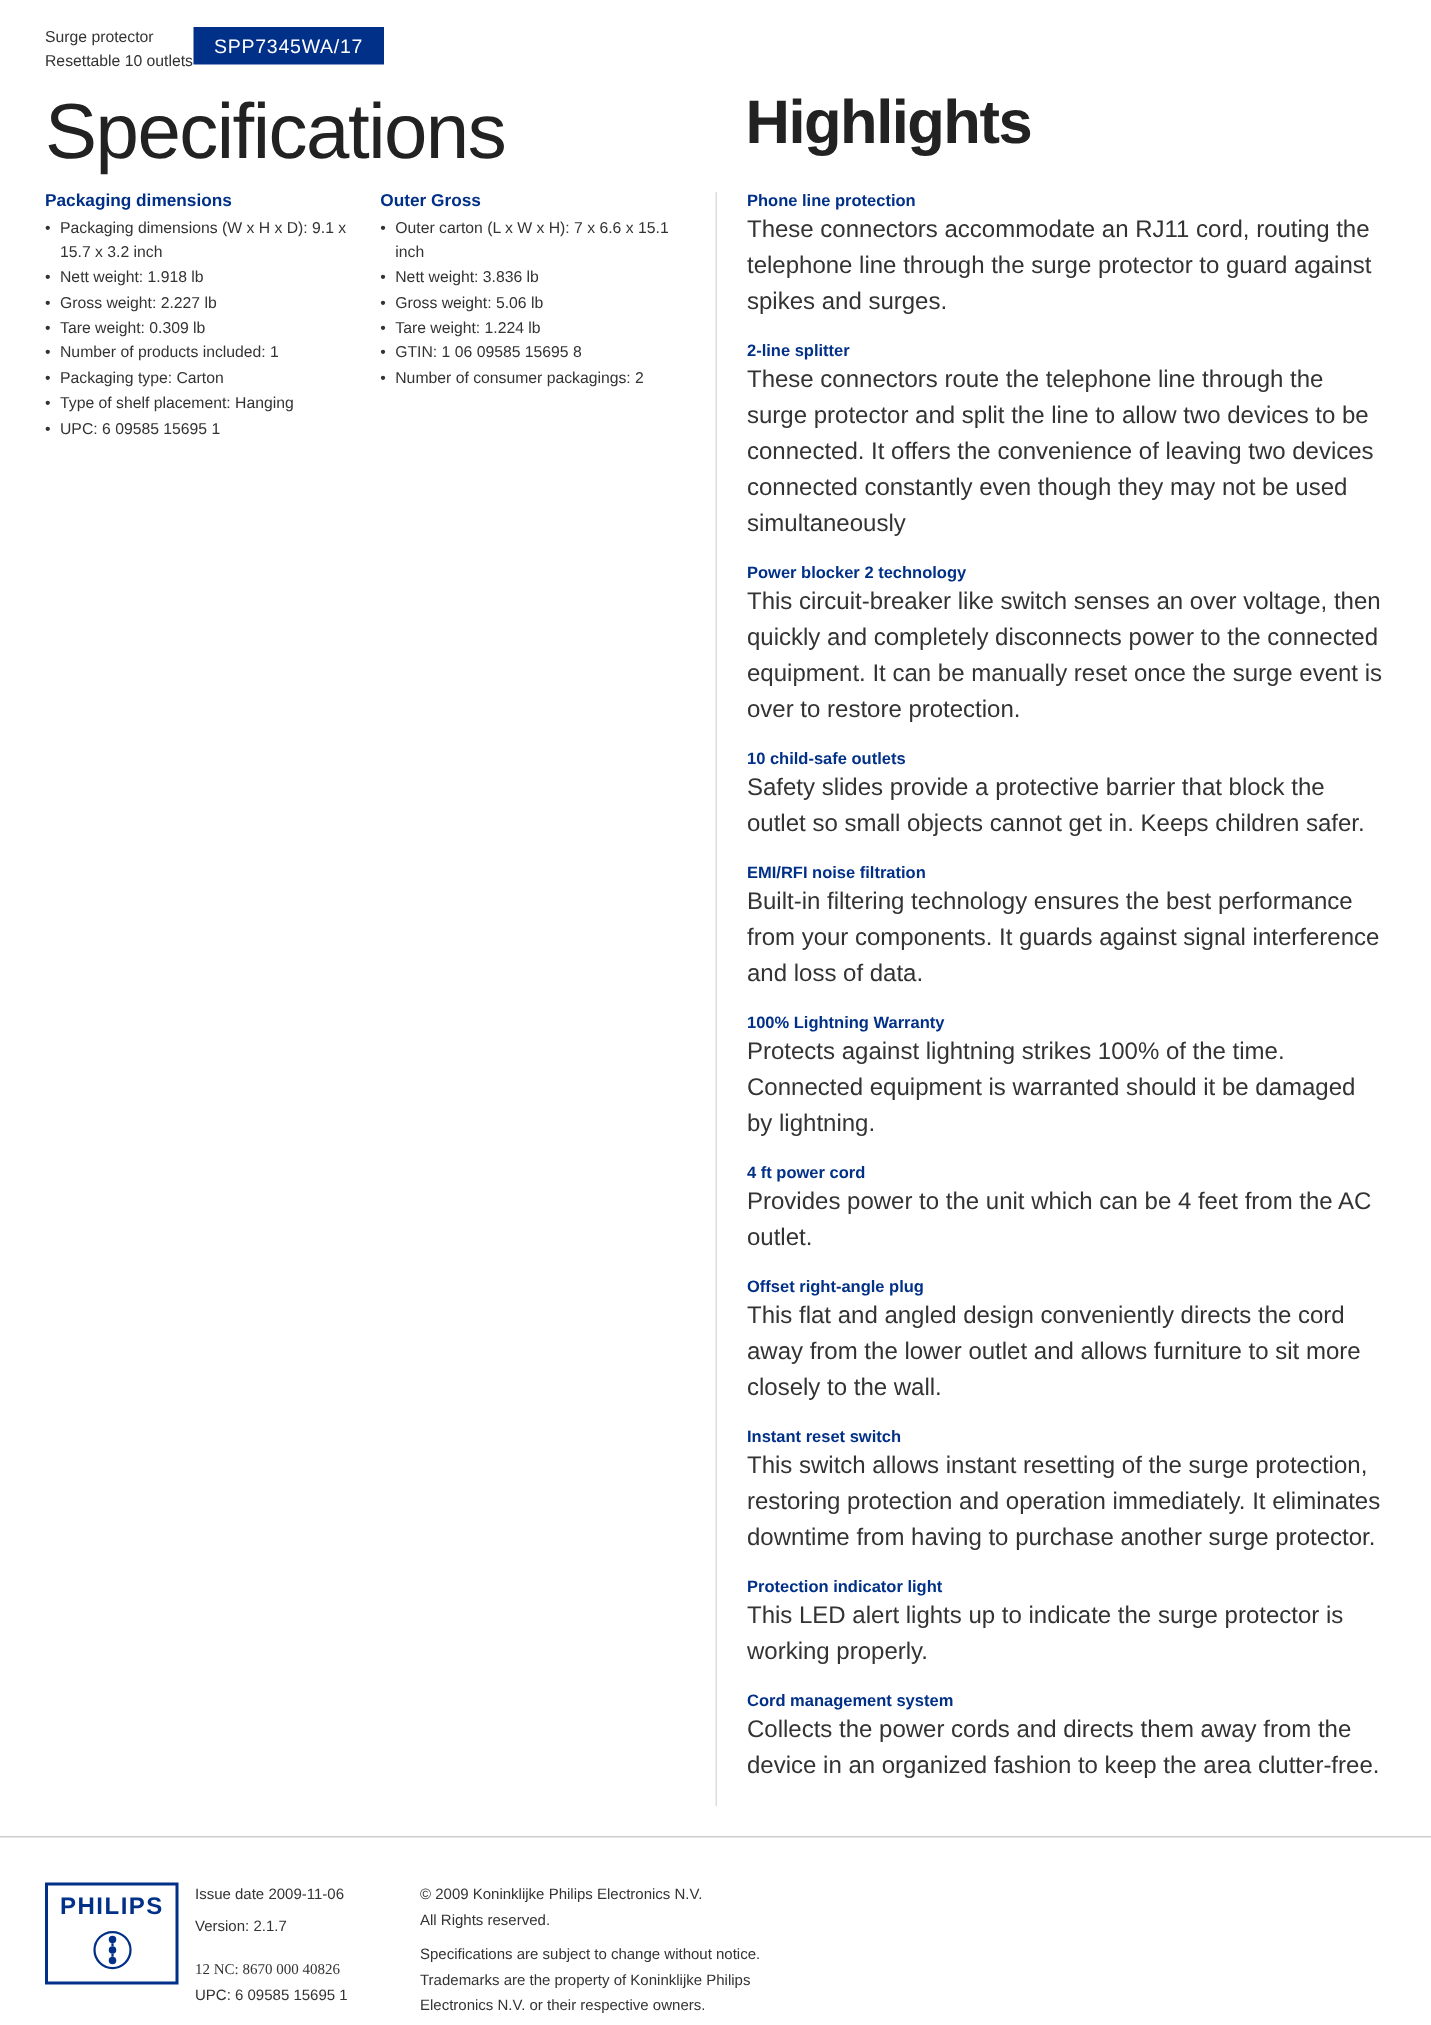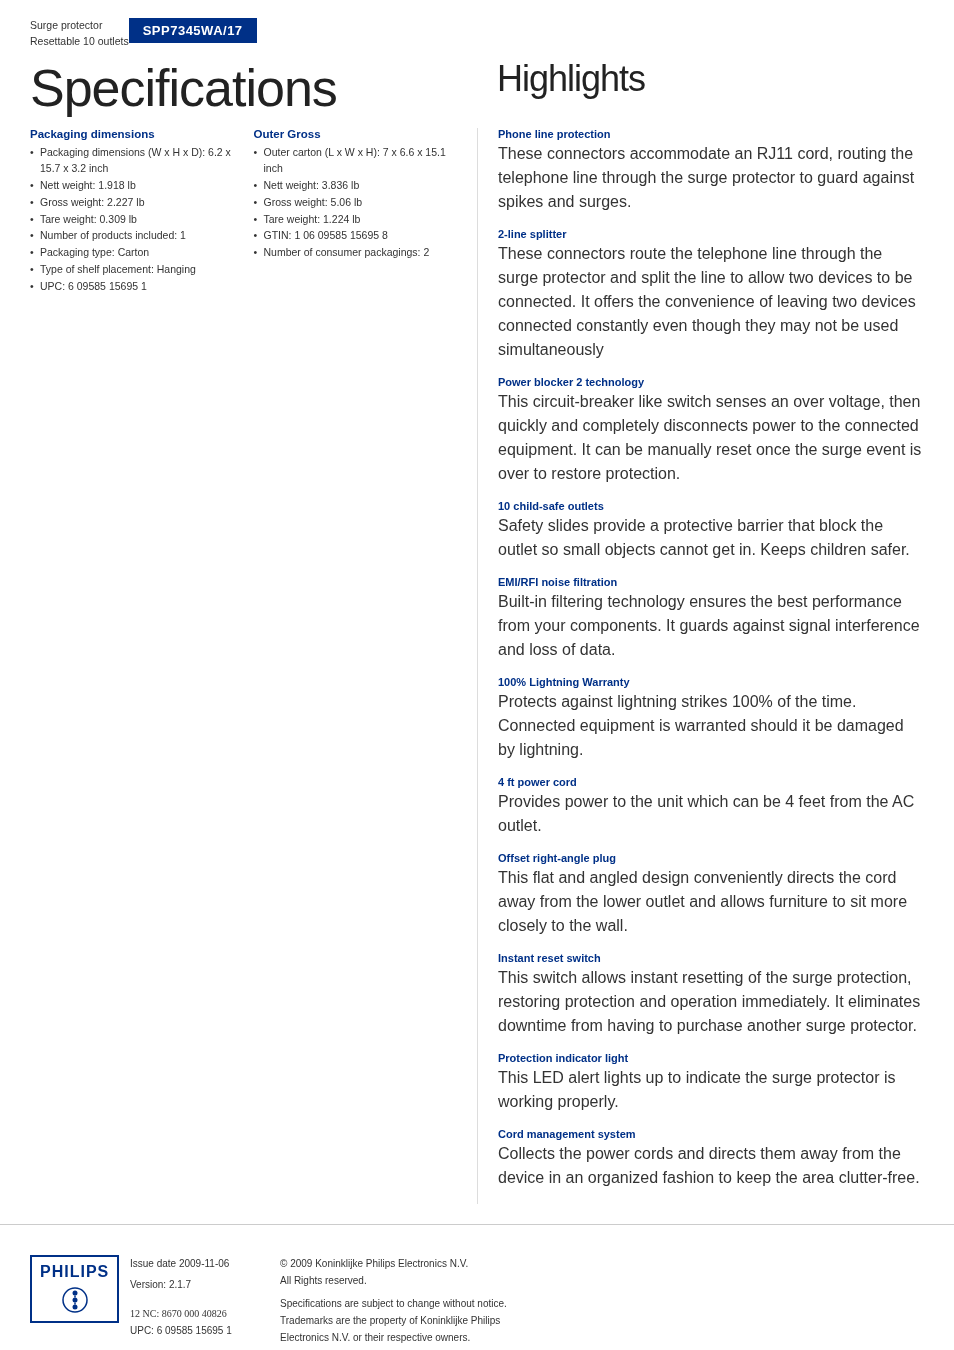--- a/index.html
+++ b/index.html
@@ -20,41 +20,41 @@
     }
     .header-left {
       font-size: 10.5px;
       color: #333;
       line-height: 1.5;
     }
     .header-right {
       background: #003087;
       color: #fff;
       font-size: 13px;
-      font-weight: bold;
+      font-weight: normal;
       padding: 5px 14px;
       letter-spacing: 0.5px;
     }
 
     
     .title-row {
       display: flex;
       padding: 8px 30px 0 30px;
       justify-content: space-between;
     }
     .section-title-left {
       font-size: 52px;
       font-weight: 300;
       color: #222;
       letter-spacing: -1px;
       width: 50%;
     }
     .section-title-right {
-      font-size: 36px;
-      font-weight: 400;
+      font-size: 41px;
+      font-weight: 700;
       color: #222;
       letter-spacing: -1px;
       width: 50%;
       padding-left: 20px;
     }
 
     
     .main-content {
       display: flex;
       padding: 10px 30px 0 30px;
@@ -192,21 +192,21 @@
 
 <div class="main-content">
 
   <div class="left-col">
     <div class="left-inner">
 
       <div class="left-inner-col">
         <div class="spec-section">
           <div class="spec-section-title">Packaging dimensions</div>
           <ul class="spec-list">
-          <li>Packaging dimensions (W x H x D): 6.2 x 15.7 x 3.2 inch</li>
+          <li>Packaging dimensions (W x H x D): 9.1 x 15.7 x 3.2 inch</li>
               <li>Nett weight: 1.918 lb</li>
               <li>Gross weight: 2.227 lb</li>
               <li>Tare weight: 0.309 lb</li>
               <li>Number of products included: 1</li>
               <li>Packaging type: Carton</li>
               <li>Type of shelf placement: Hanging</li>
               <li>UPC: 6 09585 15695 1</li>
             </ul>
         </div>
       </div>

